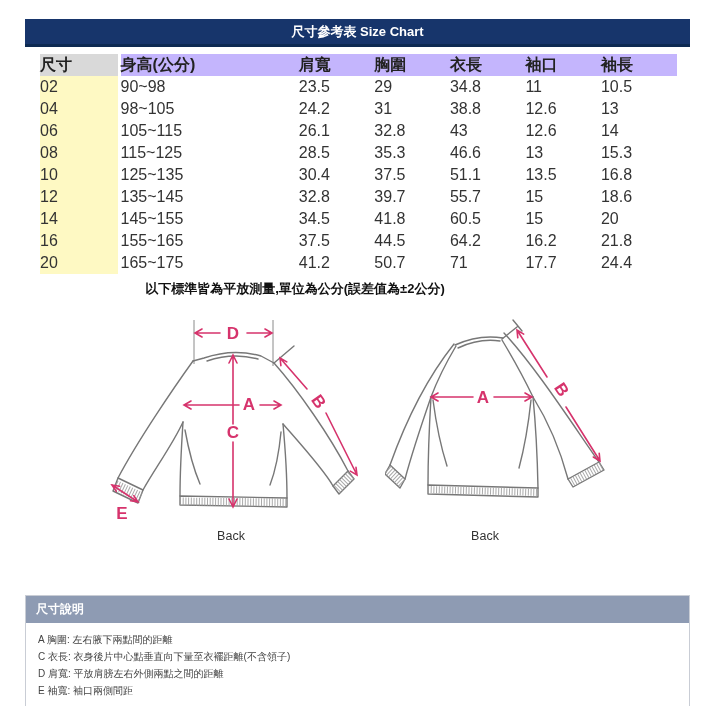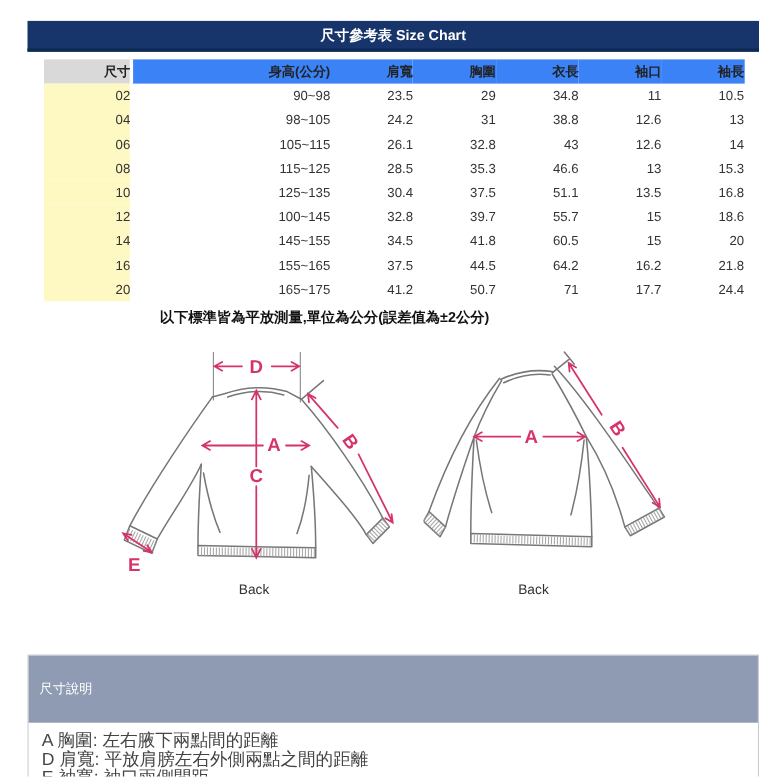--- a/index.html
+++ b/index.html
@@ -15,25 +15,25 @@
     background:#17356B;
     border-bottom:3px solid #0D2A52;
     color:#fff; font-size:13px; font-weight:bold;
     text-align:center; line-height:25px;
   }
   
   table.size-table {
     margin:7px 0 0 40px;
     width:638px;
     border-collapse:collapse;
-    font-size:12px;
-    text-align:right;
+    font-size:16px;
+    text-align:left;
   }
   .size-table th {
-    background:#3b82f6; color:#222;
+    background:#c4b5fd; color:#222;
     font-weight:bold; height:22px; padding:0;
   }
   .size-table td { height:22px; padding:0; color:#333; }
   .size-table .size-col {
     background:#fef9c3;
     border-right:3px solid #fff;
   }
   .size-table th.size-col { background:#D9D9D9; }
   
   .note {
@@ -56,26 +56,26 @@
   .back-label { fill:#333; font-size:12.5px;
              font-family:"Liberation Sans", sans-serif; }
   
   .legend-box {
     margin:44px 16px 0 25px;
     width:663px;
     border:1px solid #C9CDD5;
   }
   .legend-header {
     background:#8E9BB3; color:#fff;
-    font-size:12px; font-weight:normal;
-    padding:22px 10px;
+    font-size:12px; font-weight:bold;
+    padding:5px 10px;
   }
   .legend-body { padding:8px 12px 10px; }
   .legend-body ul { list-style:none; margin:0; padding:0; }
-  .legend-body li { font-size:16px; line-height:17px; color:#444; }
+  .legend-body li { font-size:10px; line-height:17px; color:#444; }
 </style>
 </head>
 <body>
 
 <div class="title-bar">
   <span>尺寸參考表 Size Chart</span>
 </div>
 
 <table class="size-table">
   <thead>
@@ -130,21 +130,21 @@
         <td class="size-col">10</td>
         <td>125~135</td>
         <td>30.4</td>
         <td>37.5</td>
         <td>51.1</td>
         <td>13.5</td>
         <td>16.8</td>
       </tr>
       <tr>
         <td class="size-col">12</td>
-        <td>100~145</td>
+        <td>135~145</td>
         <td>32.8</td>
         <td>39.7</td>
         <td>55.7</td>
         <td>15</td>
         <td>18.6</td>
       </tr>
       <tr>
         <td class="size-col">14</td>
         <td>145~155</td>
         <td>34.5</td>
@@ -268,17 +268,18 @@
     </g>
     <text class="back-label" x="100" y="222" text-anchor="middle">Back</text>
   </svg>
 </div>
 
 <div class="legend-box">
   <div class="legend-header">尺寸說明</div>
   <div class="legend-body">
     <ul>
         <li>A 胸圍: 左右腋下兩點間的距離</li>
+        <li>C 衣長: 衣身後片中心點垂直向下量至衣襬距離(不含領子)</li>
         <li>D 肩寬: 平放肩膀左右外側兩點之間的距離</li>
         <li>E 袖寬: 袖口兩側間距</li>
       </ul>
   </div>
 </div>
 
 </body></html>

